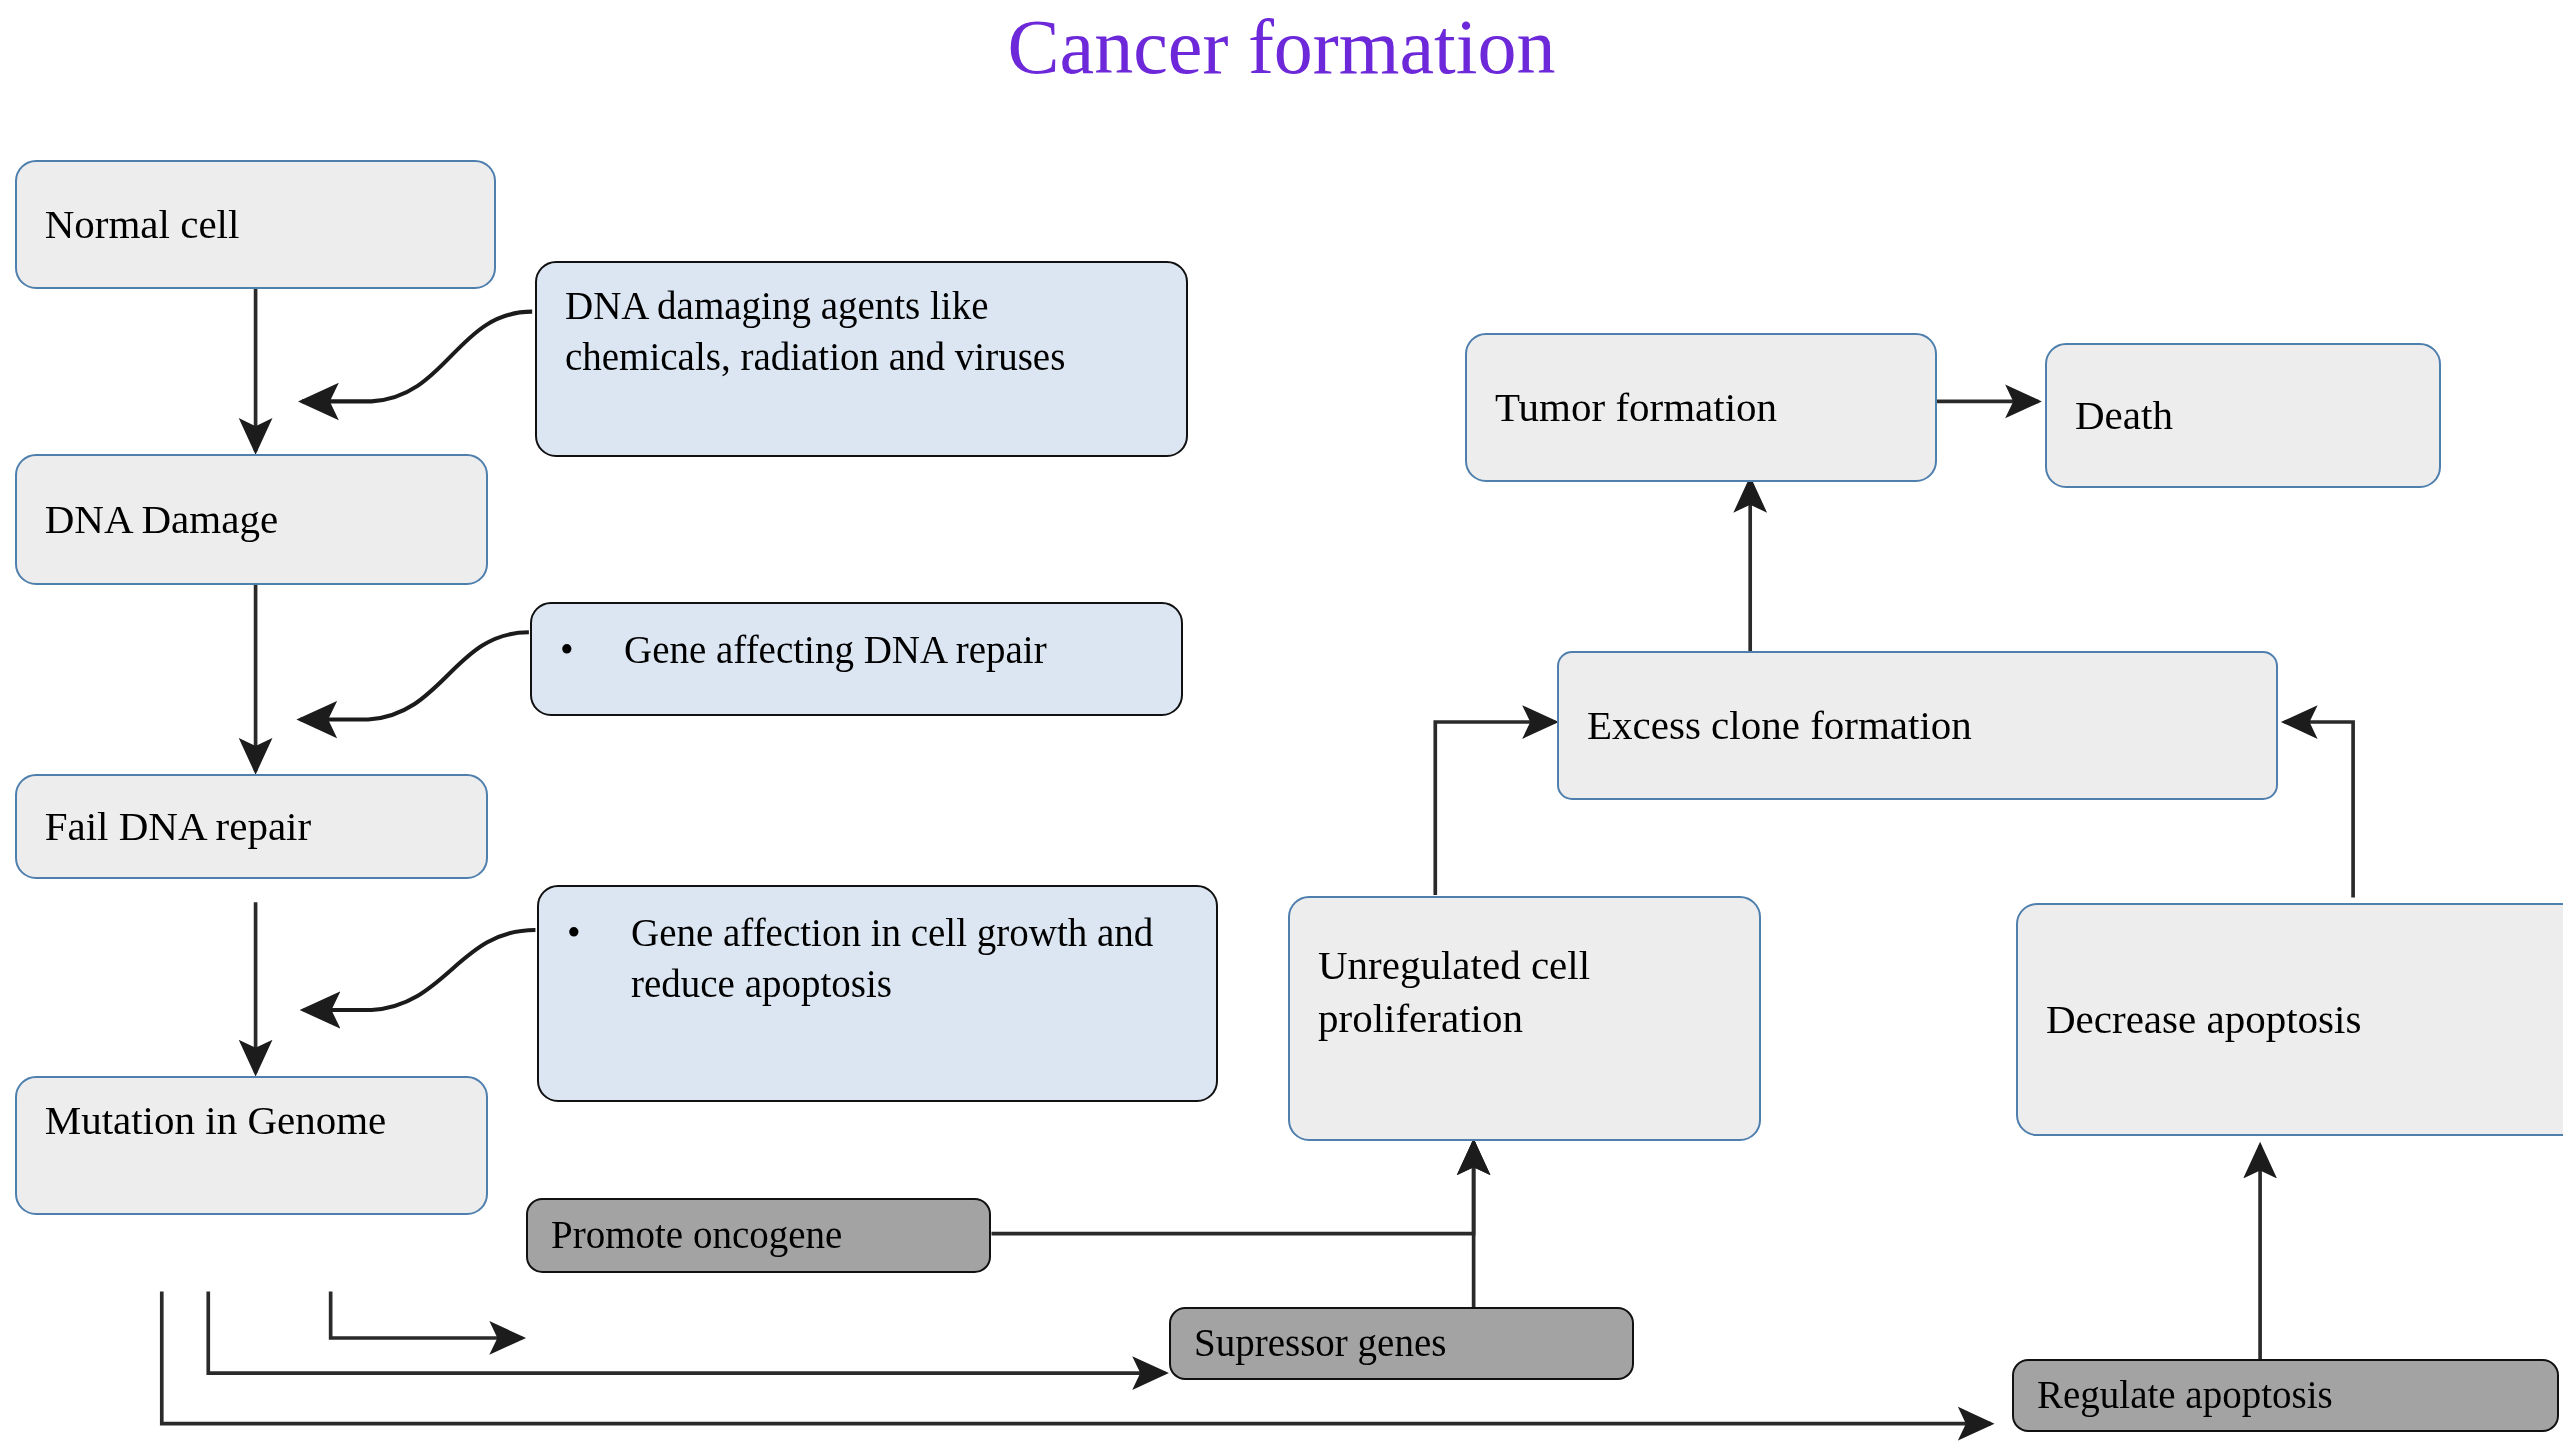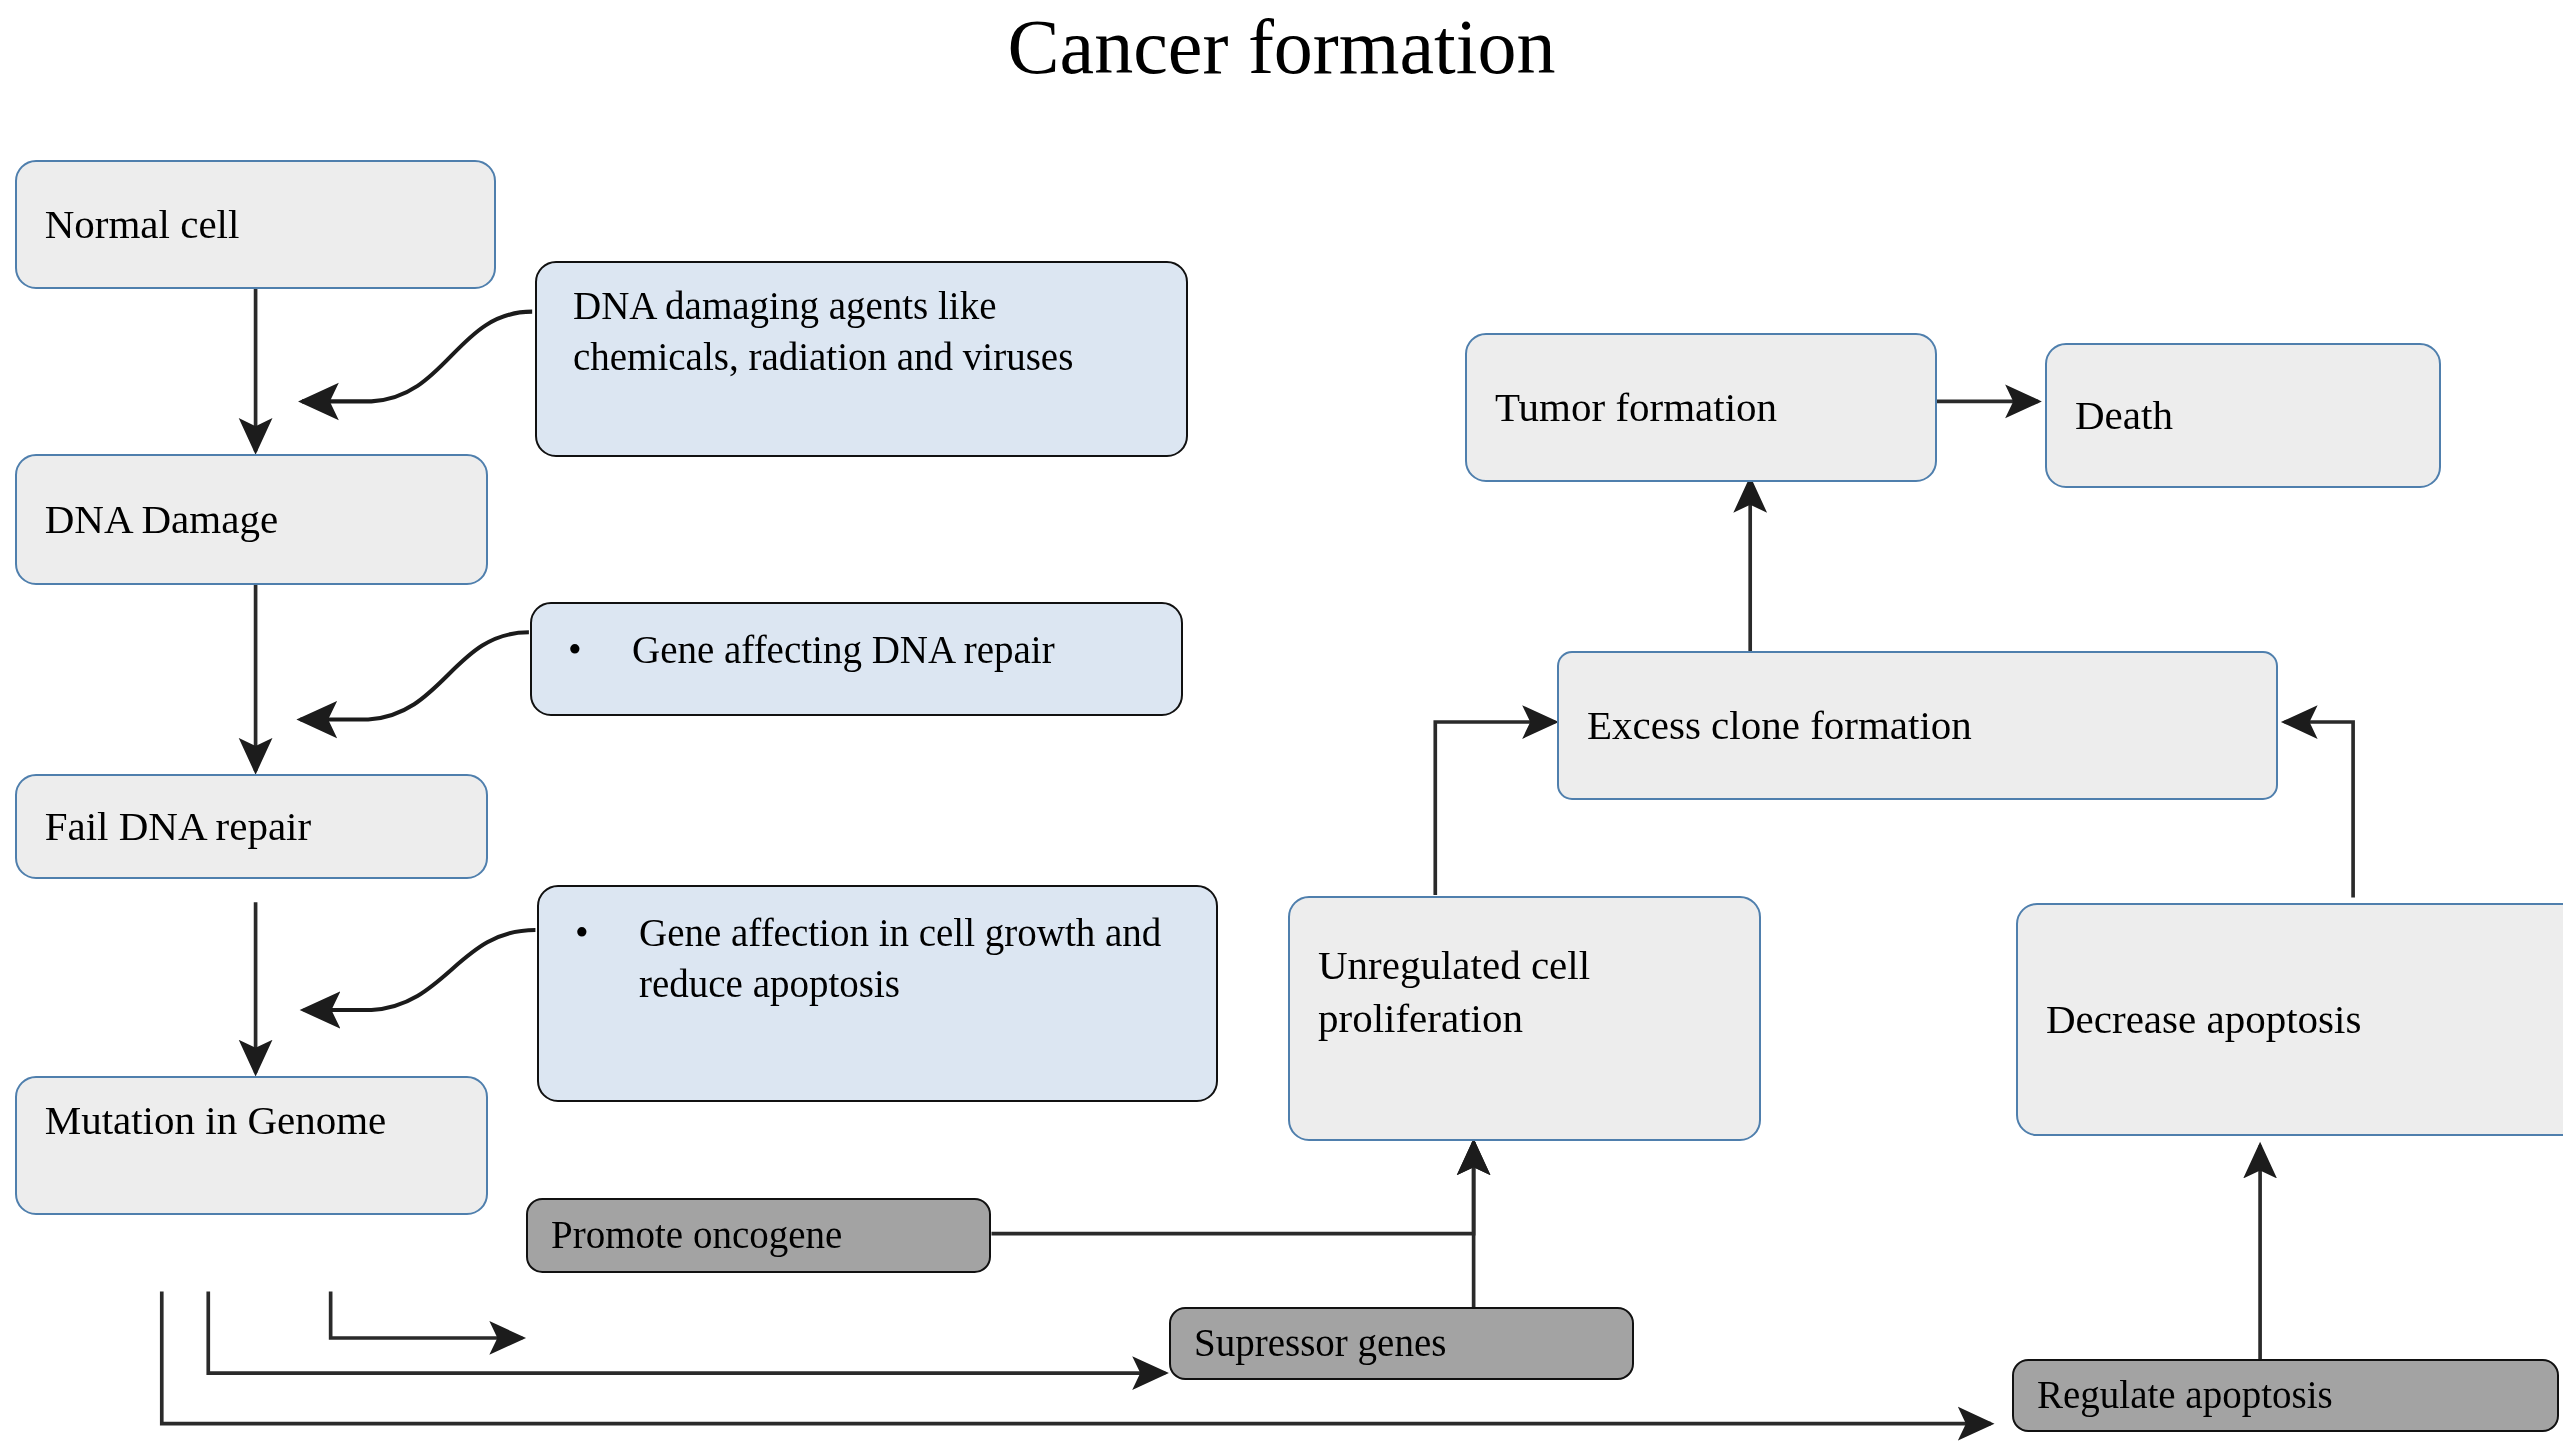--- a/index.html
+++ b/index.html
@@ -44,21 +44,21 @@
   .grey-blue {
     background: #ededed;
     border: 2.4px solid #4f7fad;
     padding: 0 28px;
     font-size: 41px;
   }
   
   .blue-dark {
     background: #dce6f2;
     border: 2.4px solid #111111;
-    padding: 0 36px;
+    padding: 0 28px;
     font-size: 39px;
   }
   
   .grey-dark {
     background: #a3a3a3;
     border: 2.4px solid #111111;
     padding: 0 23px;
     font-size: 39px;
     border-radius: 16.3px;
   }
@@ -78,21 +78,21 @@
     padding-left: 36px;
   }
   #page-title {
     position: absolute;
     left: 0;
     top: 1.6px;
     width: 2563px;
     text-align: center;
     font-size: 78px;
     font-family: "Liberation Serif", "DejaVu Serif", serif;
-    color: #000000;
+    color: #6d28d9;
     letter-spacing: 0px;
     z-index: 4;
   }
 </style>
 </head>
 <body>
 
 <div id="stage">
 
   <div id="page-title">Cancer formation</div>

